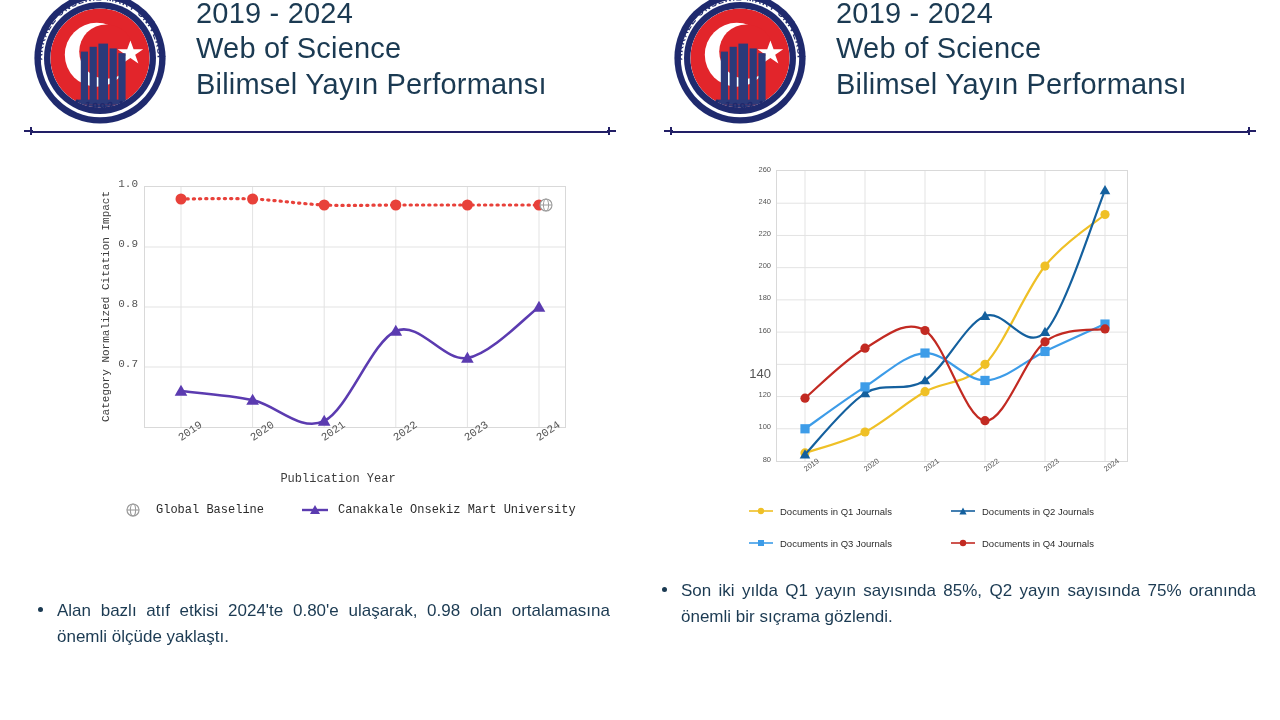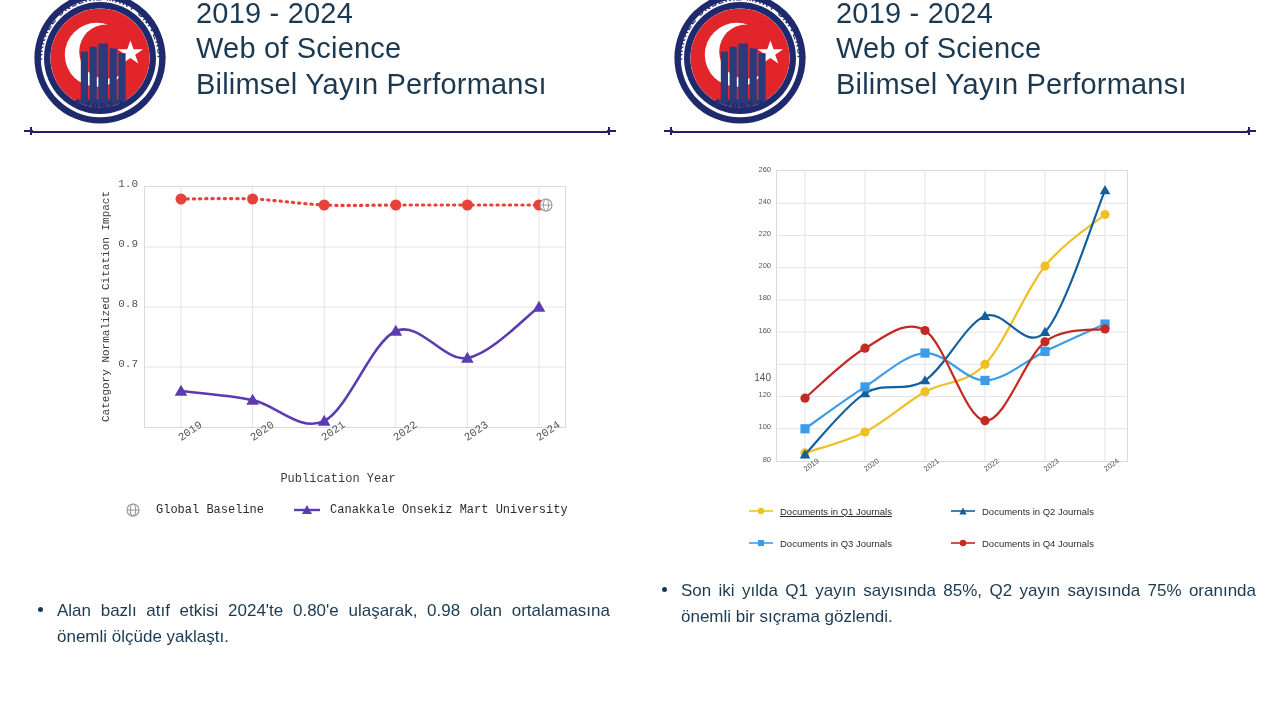--- a/index.html
+++ b/index.html
@@ -165,21 +165,21 @@
       <div id="xticksL">
           <div class="tick-x" style="font-size: 11px; left: 88px; top: 262px;">2019</div>
           <div class="tick-x" style="font-size: 11px; left: 159.6px; top: 262px;">2020</div>
           <div class="tick-x" style="font-size: 11px; left: 231.2px; top: 262px;">2021</div>
           <div class="tick-x" style="font-size: 11px; left: 302.8px; top: 262px;">2022</div>
           <div class="tick-x" style="font-size: 11px; left: 374.4px; top: 262px;">2023</div>
           <div class="tick-x" style="font-size: 11px; left: 446px; top: 262px;">2024</div>
         </div>
       <div class="axis-label-y" id="ylabL" style="font-size: 11px; left: 12px; top: 250px;">Category Normalized Citation Impact</div>
       <div class="axis-title-x" id="xlabL" style="top:300px;font-size:12px;">Publication Year</div>
-      <div class="legend" id="legendL" style="left:30px;top:330px;width:470px;gap:28px;font-size:12px;">
+      <div class="legend" id="legendL" style="left:30px;top:330px;width:470px;gap:36px;font-size:12px;">
           <div class="legend-item">
             <svg width="30" height="16">
               <circle cx="15" cy="8" r="6" fill="none" stroke="#9b9b9b" stroke-width="1.2"></circle>
               <ellipse cx="15" cy="8" rx="2.6" ry="6" fill="none" stroke="#9b9b9b" stroke-width="1.1"></ellipse>
               <line x1="9" y1="8" x2="21" y2="8" stroke="#9b9b9b" stroke-width="1.1"></line>
             </svg>
             <span class="legend-text" style="margin-left: 8px;">Global Baseline</span>
           </div>
           <div class="legend-item">
             <svg width="30" height="16">
@@ -301,40 +301,40 @@
             <circle cx="328" cy="157.88888888888889" r="4.6" fill="#c22a22"></circle>
           </svg>
       </div>
       <div id="yticksR">
           <div class="tick-y" style="left: 1px; width: 40px; font-size: 7.5px; top: 4.6px;">260</div>
           <div class="tick-y" style="left: 1px; width: 40px; font-size: 7.5px; top: 36.8222px;">240</div>
           <div class="tick-y" style="left: 1px; width: 40px; font-size: 7.5px; top: 69.0444px;">220</div>
           <div class="tick-y" style="left: 1px; width: 40px; font-size: 7.5px; top: 101.267px;">200</div>
           <div class="tick-y" style="left: 1px; width: 40px; font-size: 7.5px; top: 133.489px;">180</div>
           <div class="tick-y" style="left: 1px; width: 40px; font-size: 7.5px; top: 165.711px;">160</div>
-          <div class="tick-y" style="left: 1px; width: 40px; font-size: 10px; top: 212px;">140</div>
+          <div class="tick-y" style="left: 1px; width: 40px; font-size: 13px; top: 206px;">140</div>
           <div class="tick-y" style="left: 1px; width: 40px; font-size: 7.5px; top: 230.156px;">120</div>
           <div class="tick-y" style="left: 1px; width: 40px; font-size: 7.5px; top: 262.378px;">100</div>
           <div class="tick-y" style="left: 1px; width: 40px; font-size: 7.5px; top: 294.6px; text-align: right;">80</div>
         </div>
       <div id="xticksR">
           <div class="tick-x" style="font-size: 7.5px; left: 72px; top: 306px;">2019</div>
           <div class="tick-x" style="font-size: 7.5px; left: 132px; top: 306px;">2020</div>
           <div class="tick-x" style="font-size: 7.5px; left: 192px; top: 306px;">2021</div>
           <div class="tick-x" style="font-size: 7.5px; left: 252px; top: 306px;">2022</div>
           <div class="tick-x" style="font-size: 7.5px; left: 312px; top: 306px;">2023</div>
           <div class="tick-x" style="font-size: 7.5px; left: 372px; top: 306px;">2024</div>
         </div>
       <div class="legend" id="legendR" style="left: 18px; top: 345px; width: 400px; font-size: 9.5px; display: grid; grid-template-columns: 1fr 1fr; gap: 20px 4px;">
           <div class="legend-item">
             <svg width="26" height="12">
               <line x1="1" y1="6" x2="25" y2="6" stroke="#efc026" stroke-width="1.6"></line>
               <circle cx="13" cy="6" r="3.2" fill="#efc026"></circle>
             </svg>
-            <span class="legend-text" style="margin-left: 6px; text-decoration: underline;">Documents in Q1 Journals</span>
+            <span class="legend-text" style="margin-left: 6px;">Documents in Q1 Journals</span>
           </div>
           <div class="legend-item">
             <svg width="26" height="12">
               <line x1="1" y1="6" x2="25" y2="6" stroke="#14609e" stroke-width="1.6"></line>
               <polygon points="13,2.4 9.4,9.4 16.6,9.4" fill="#14609e"></polygon>
             </svg>
             <span class="legend-text" style="margin-left: 6px;">Documents in Q2 Journals</span>
           </div>
           <div class="legend-item">
             <svg width="26" height="12">

